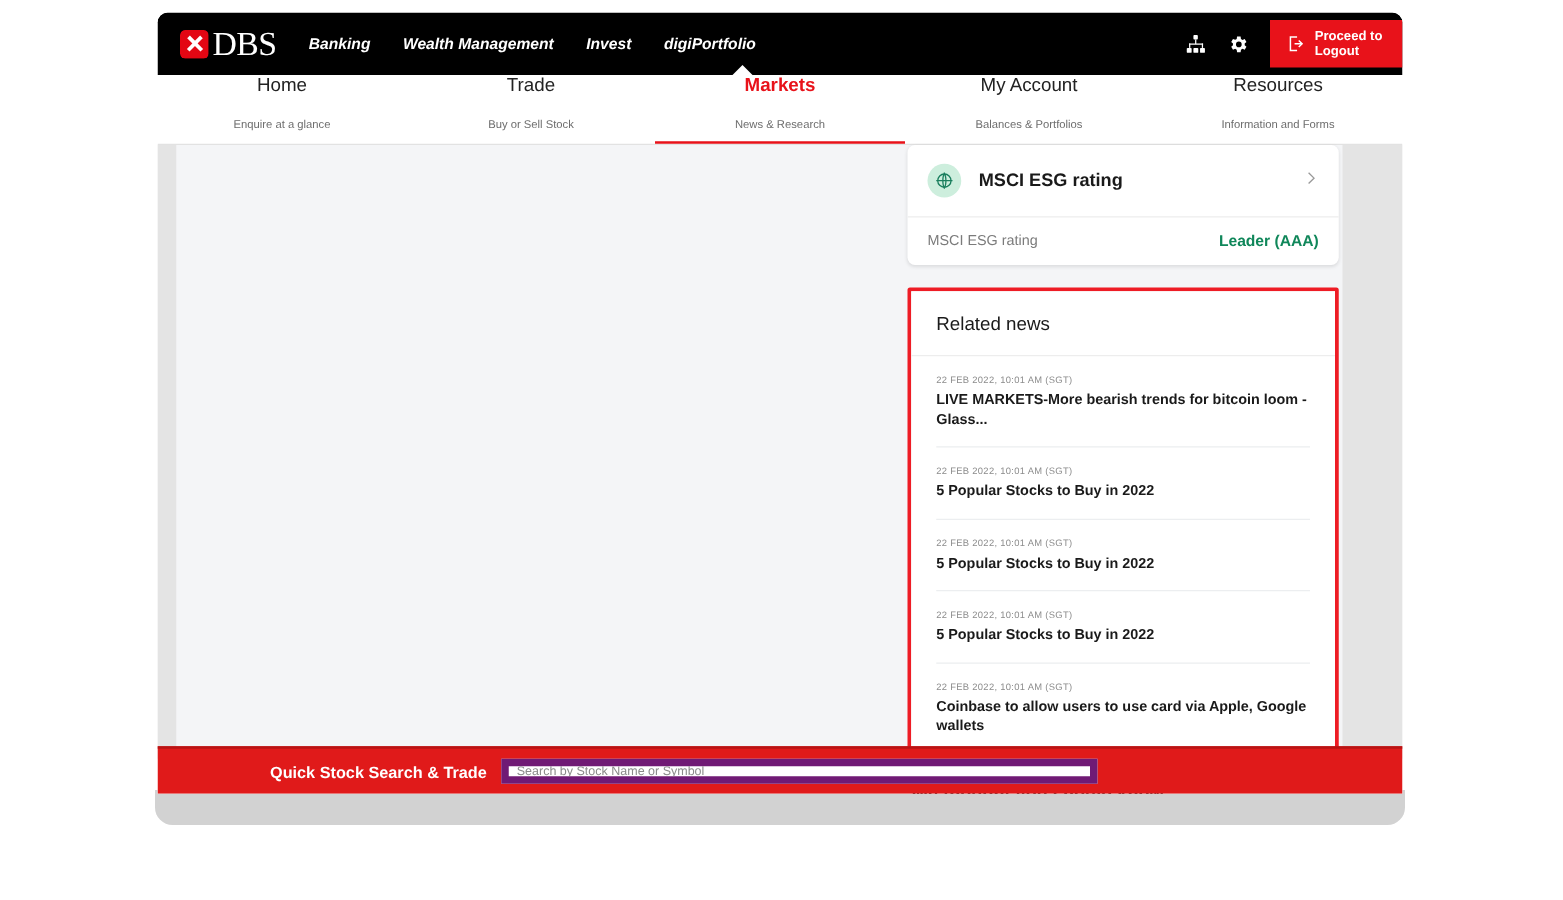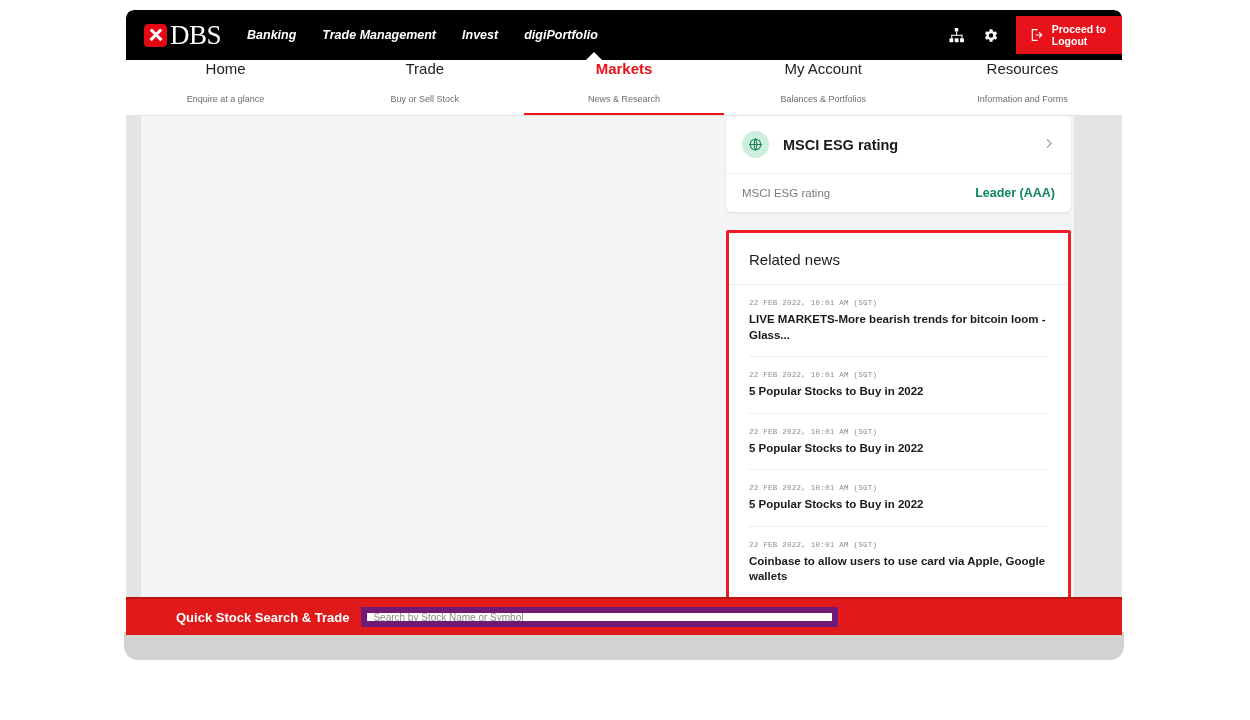--- a/index.html
+++ b/index.html
@@ -187,21 +187,21 @@
   }
   #news-list { padding: 0 20px; }
   .news-item {
     padding: 14px 0 13px 0;
     border-bottom: 1px solid #eceef0;
     cursor: pointer;
   }
   .news-item:last-child { border-bottom: none; }
   .news-date {
     font-size: 7.5px; color: #8c8c8c;
-    letter-spacing: 0.25px; margin-bottom: 5px; font-family: Liberation Mono, monospace;
+    letter-spacing: 0.25px; margin-bottom: 5px;
   }
   .news-headline {
     font-size: 11.5px; color: #1a1a1a;
     font-weight: 700; line-height: 1.35;
   }
 
   #below-panel-heading {
     margin-top: 22px;
     font-size: 14.5px; color: #1a1a1a;
     font-weight: 700;
@@ -211,21 +211,21 @@
   
   #quick-search-bar {
     position: absolute; left: 0; bottom: 0;
     width: 996px; height: 38px;
     background: #e01a1a;
     display: flex; align-items: center;
     border-top: 2px solid #b81414;
   }
   #quick-search-label {
     color: #ffffff; font-size: 13px; font-weight: 700;
-    margin-left: 50px; white-space: nowrap;
+    margin-left: 90px; white-space: nowrap;
   }
   #quick-search-input {
     margin-left: 12px;
     width: 477px; height: 20px;
     background: #ffffff;
     border: 6px solid #701a75;
     font-family: "Liberation Sans", sans-serif;
     font-size: 10px; color: #333333;
     padding: 0 6px;
   }
@@ -240,21 +240,21 @@
 
   <div id="top-header">
 
     <div id="dbs-logo">
       <div id="dbs-mark"></div>
       <div id="dbs-wordmark">DBS</div>
     </div>
 
     <div id="header-nav">
       <div class="hdr-nav-item">Banking</div>
-      <div class="hdr-nav-item">Trade Management</div>
+      <div class="hdr-nav-item">Wealth Management</div>
       <div class="hdr-nav-item">Invest</div>
       <div class="hdr-nav-item">digiPortfolio</div>
     </div>
 
     <div id="header-right">
       <div class="hdr-icon-btn">
         <svg width="17" height="17" viewBox="0 0 24 24" fill="#ffffff">
           <rect x="9.5" y="1.5" width="5" height="5" rx="1"></rect>
           <rect x="2" y="16" width="5.5" height="5.5" rx="1"></rect>
           <rect x="9.5" y="16" width="5.5" height="5.5" rx="1"></rect>

